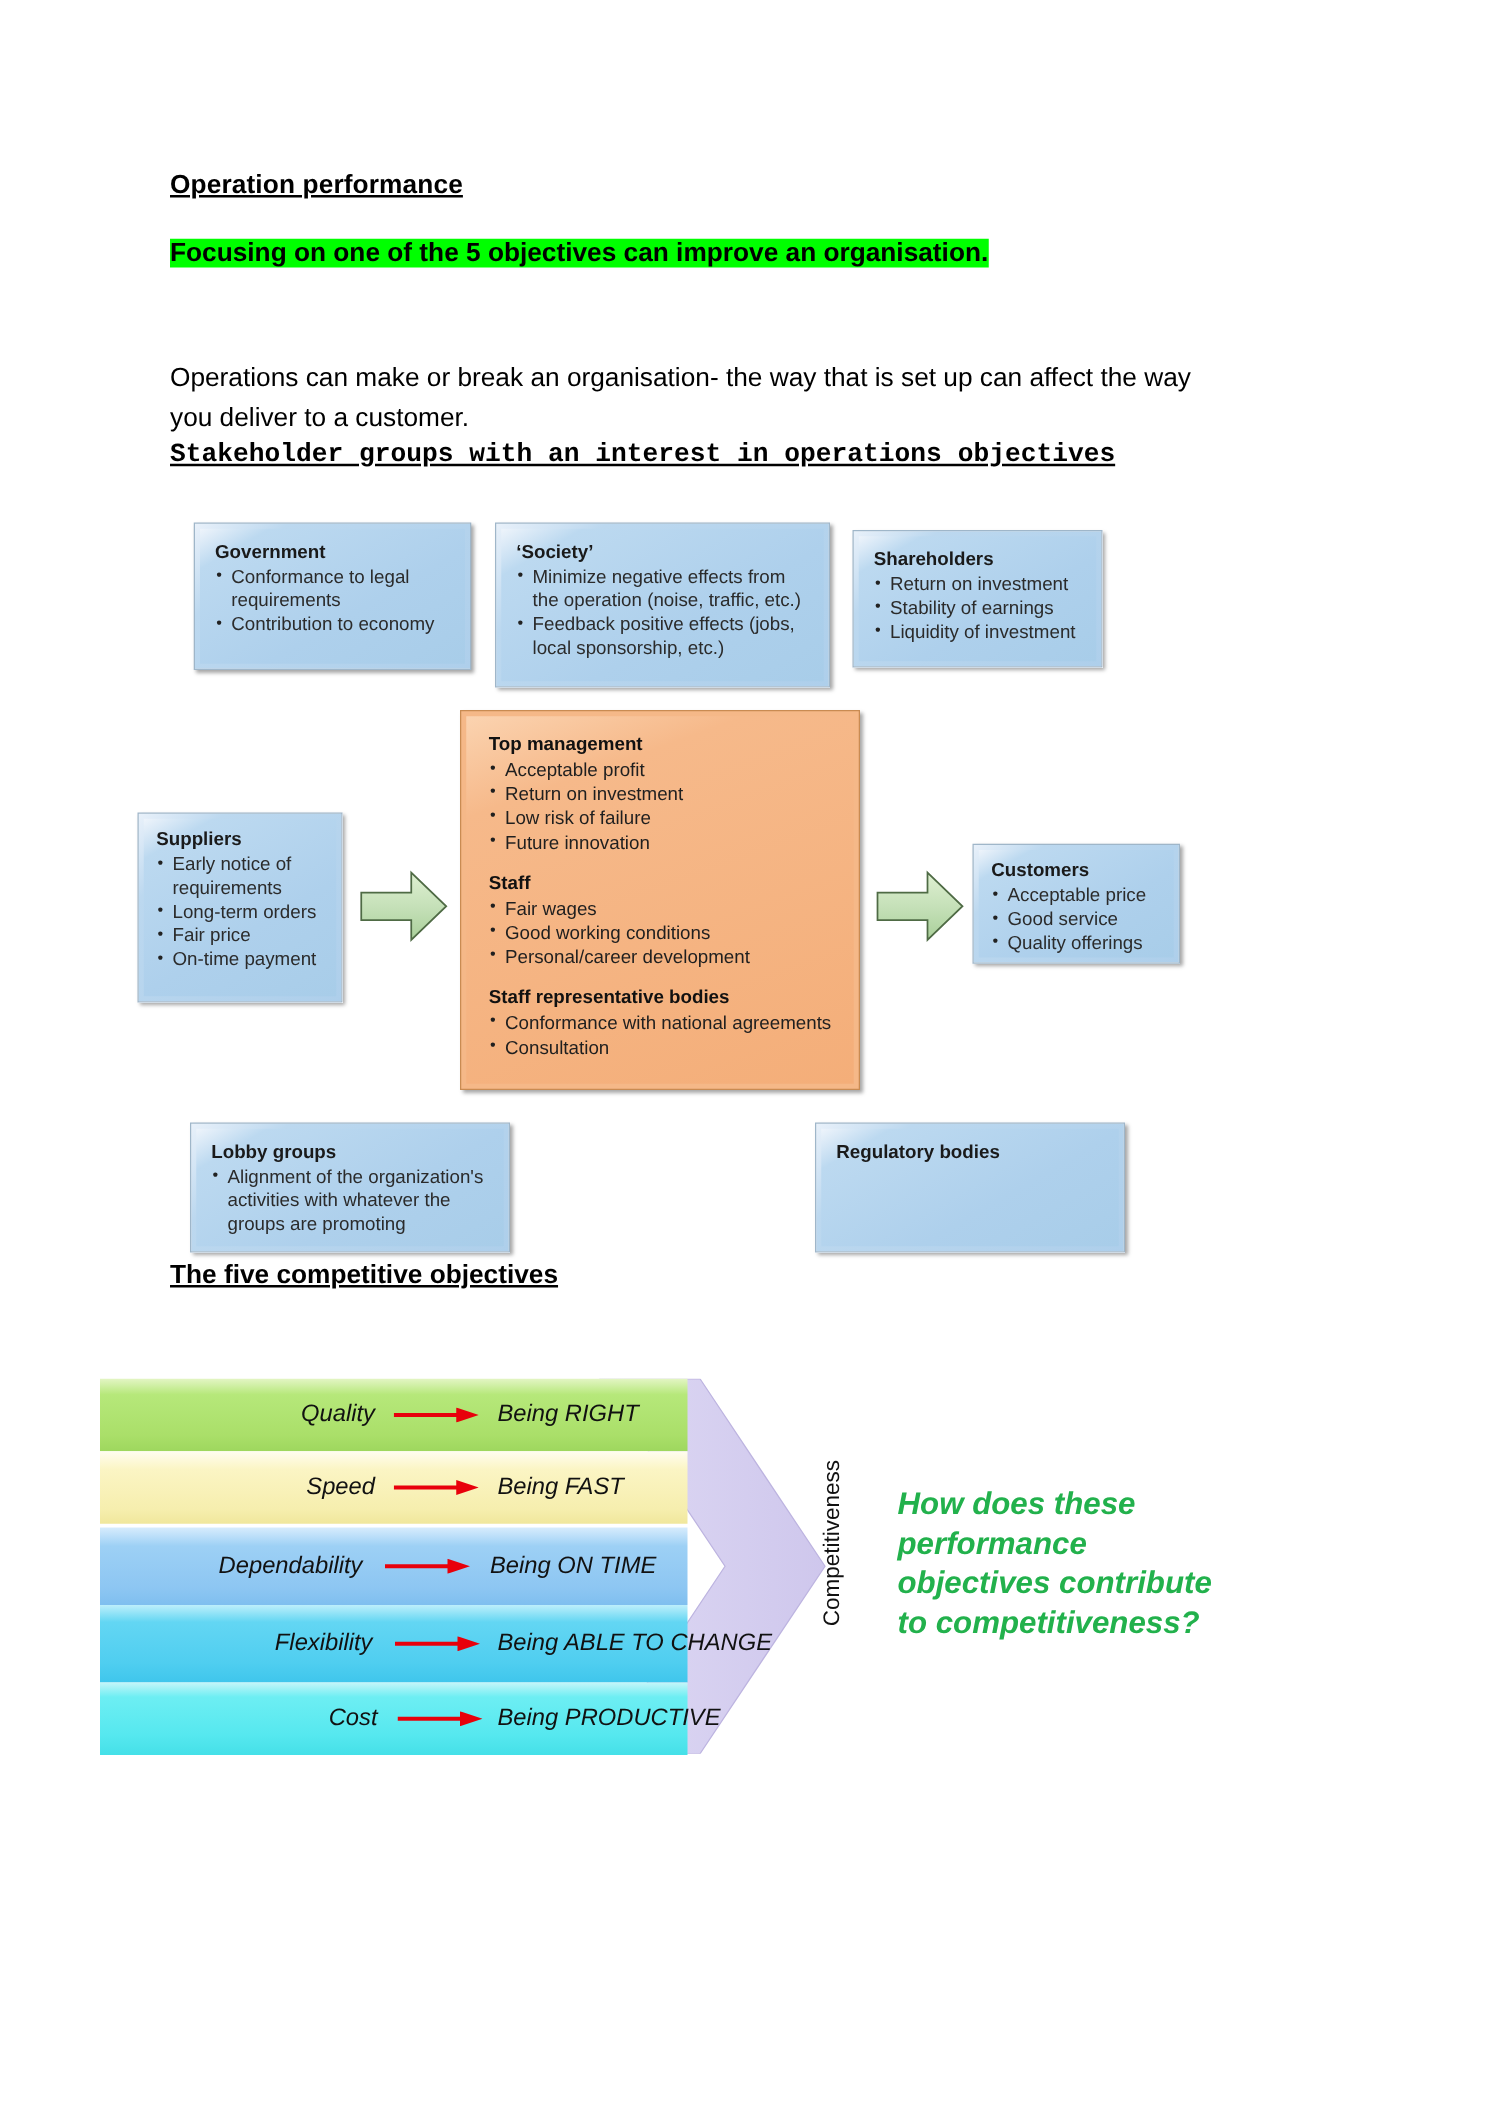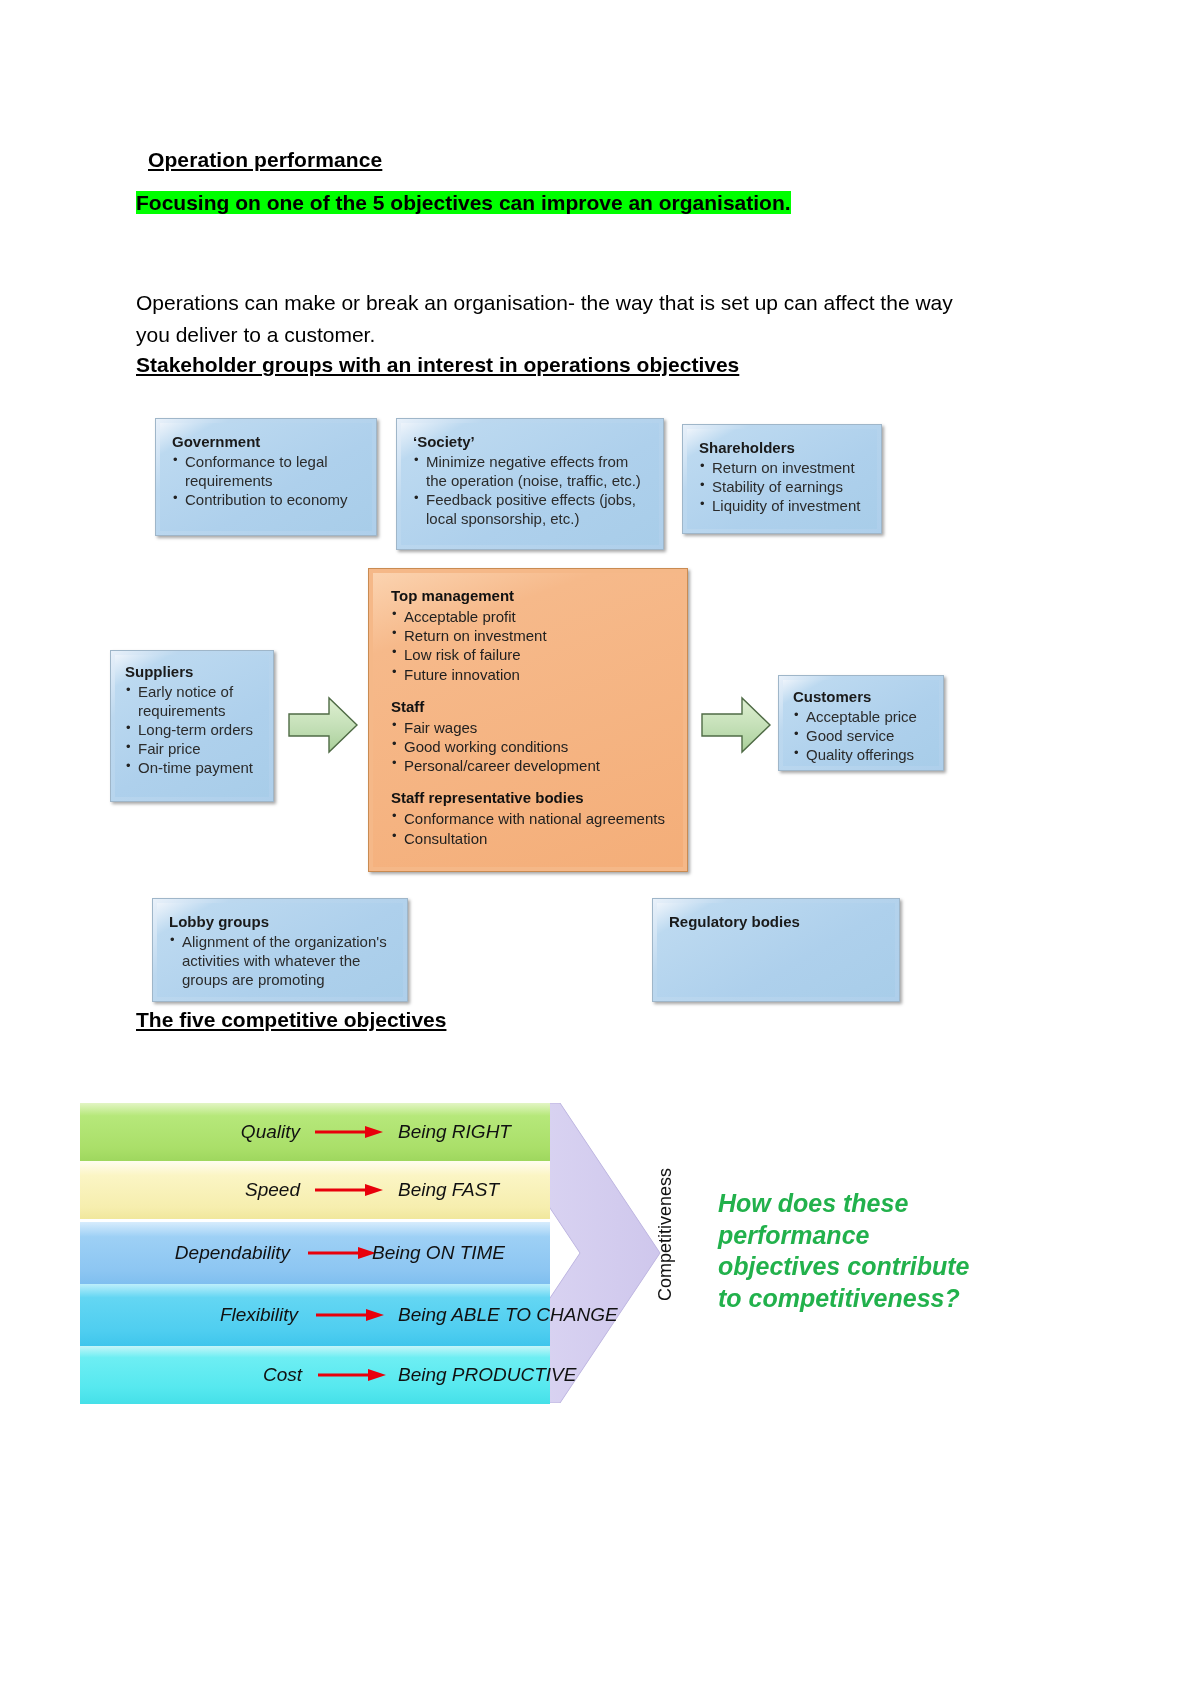--- a/index.html
+++ b/index.html
@@ -9,21 +9,21 @@
     font-family:"Liberation Sans", sans-serif;
     color:#000;
     position:relative;
     overflow:hidden;
   }
   .page{position:relative;width:1200px;height:1698px;}
 
   
   .doc-text{position:absolute;left:136px;width:850px;}
   h1.heading{
-    font-size:21px;font-weight:700;margin:12px;
+    font-size:21px;font-weight:700;margin:0;
     text-decoration:underline;letter-spacing:.1px;
   }
   .highlight{
     font-size:21px;font-weight:700;background:#00ff00;
     display:inline;line-height:1.45;
   }
   .para{font-size:21px;line-height:1.5;font-weight:400;}
   h2.heading2{
     font-size:21px;font-weight:700;margin:0;
     text-decoration:underline;
@@ -114,21 +114,21 @@
 <div class="page">
 
   <h1 class="heading doc-text" style="top:136px;">Operation performance </h1>
 
   <div class="doc-text" style="top:188px;">
     <span class="highlight">Focusing on one of the 5 objectives can improve an organisation.</span>
   </div>
 
   <div class="doc-text para" style="top:242px;width:845px;margin-top:45px;">Operations can make or break an organisation- the way that is set up can affect the way you deliver to a customer.</div>
 
-  <h2 class="heading2 doc-text" style="top:353px;">Stakeholder groups with an interest in operations objectives</h2>
+  <h2 class="heading2 doc-text" style="top:353px;font-family:Liberation Mono, monospace;">Stakeholder groups with an interest in operations objectives</h2>
 
   <h2 class="heading2 doc-text" style="top:1008px;">The five competitive objectives</h2>
 
   <div class="diagram">
 
     <div class="sbox" style="left:155px;top:418px;width:222px;height:118px;">
       <div class="sbox-inner">
         <div class="title">Government</div>
         <ul>
           <li>Conformance to legal requirements</li>
@@ -276,21 +276,21 @@
       </svg>
       <div class="rhs" style="left:318px;">Being FAST</div>
     </div>
 
     <div class="band" style="top:119px;height:62px;background:linear-gradient(180deg,#d7ecfd 0%,#9dd0f5 24%,#8dc6f2 78%,#7fbfef 100%);">
       <div class="lbl" style="left:0;width:210px;">Dependability</div>
       <svg class="arrow" style="left:228px;" width="68" height="12">
         <line x1="0" y1="6" x2="52" y2="6" stroke="#e8000b" stroke-width="3.2"></line>
         <polygon points="50,0 68,6 50,12" fill="#e8000b"></polygon>
       </svg>
-      <div class="rhs" style="left:292px;">Being ON TIME</div>
+      <div class="rhs" style="left:312px;">Being ON TIME</div>
     </div>
 
     <div class="band" style="top:181px;height:62px;background:linear-gradient(180deg,#bdeffb 0%,#63d6f3 22%,#4fcef0 75%,#3fc6ec 100%);">
       <div class="lbl" style="left:0;width:218px;">Flexibility</div>
       <svg class="arrow" style="left:236px;" width="68" height="12">
         <line x1="0" y1="6" x2="52" y2="6" stroke="#e8000b" stroke-width="3.2"></line>
         <polygon points="50,0 68,6 50,12" fill="#e8000b"></polygon>
       </svg>
       <div class="rhs" style="left:318px;">Being ABLE TO CHANGE</div>
     </div>

